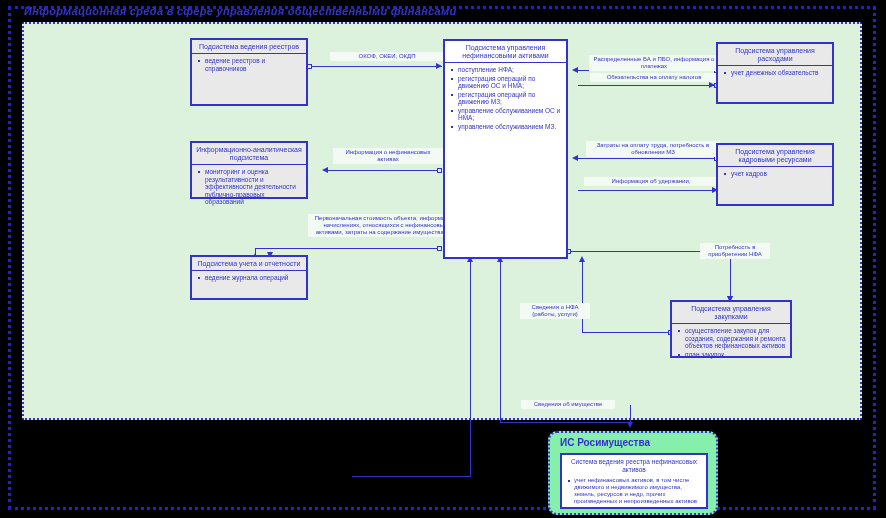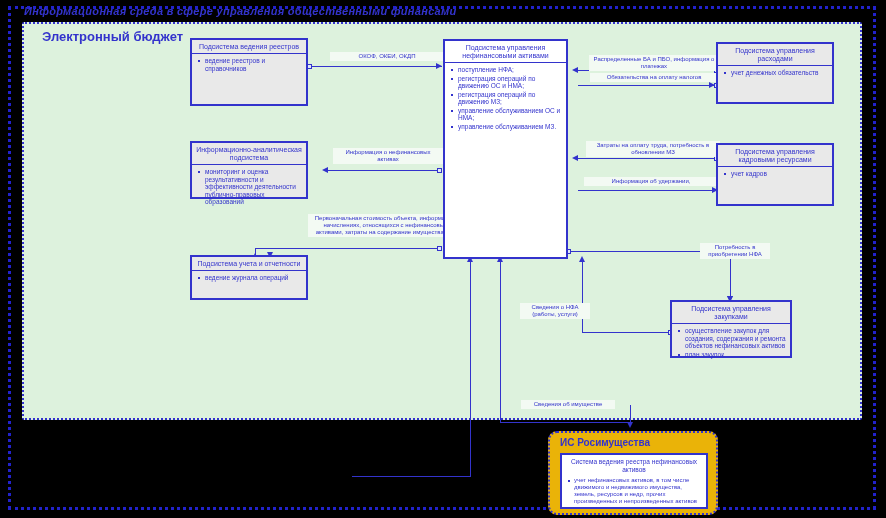--- a/index.html
+++ b/index.html
@@ -88,21 +88,21 @@
   .inner-box::after{
     content:"";position:absolute;left:4px;top:4px;right:-7px;bottom:-7px;
     background:rgba(120,120,120,.30);z-index:-1;
   }
   .inner-hd{
     text-align:center;color:#3333cc;font-size:7px;line-height:8.5px;
     padding:4px 3px;
   }
   .ext-cyan{
     position:absolute;left:548px;top:431px;width:170px;height:84px;
-    background:#eab308;border:2px dotted #3333cc;border-radius:9px;
+    background:#86efac;border:2px dotted #3333cc;border-radius:9px;
     box-sizing:border-box;
   }
   .ext-cyan .hdr{
     position:absolute;left:10px;top:4px;color:#3333cc;font-size:10px;
     font-weight:bold;
   }
   .white-box{
     position:absolute;background:#ffffff;border:2px solid #3333cc;
     box-sizing:border-box;
   }
@@ -122,21 +122,20 @@
 </style>
 </head>
 <body>
 
 <div id="stage">
 
   <div class="outer-frame"></div>
   <div class="title-bar">Информационная среда в сфере управления общественными финансами</div>
 
   <div class="eb-region"></div>
-  <div class="eb-title">Электронный бюджет</div>
 
   <div class="port" style="left:307px;top:64px;"></div>
   <div class="hline" style="left:312px;top:66px;width:130px;"></div>
   <div class="arrow arr-r" style="left:436px;top:63px;"></div>
   <div class="lbl" style="left:330px;top:52px;width:110px;">ОКОФ, ОКЕИ, ОКДП</div>
 
   <div class="port" style="left:437px;top:168px;"></div>
   <div class="hline" style="left:328px;top:170px;width:110px;"></div>
   <div class="arrow arr-l" style="left:322px;top:167px;"></div>
   <div class="lbl" style="left:333px;top:148px;width:106px;">Информация о нефинансовых активах</div>

